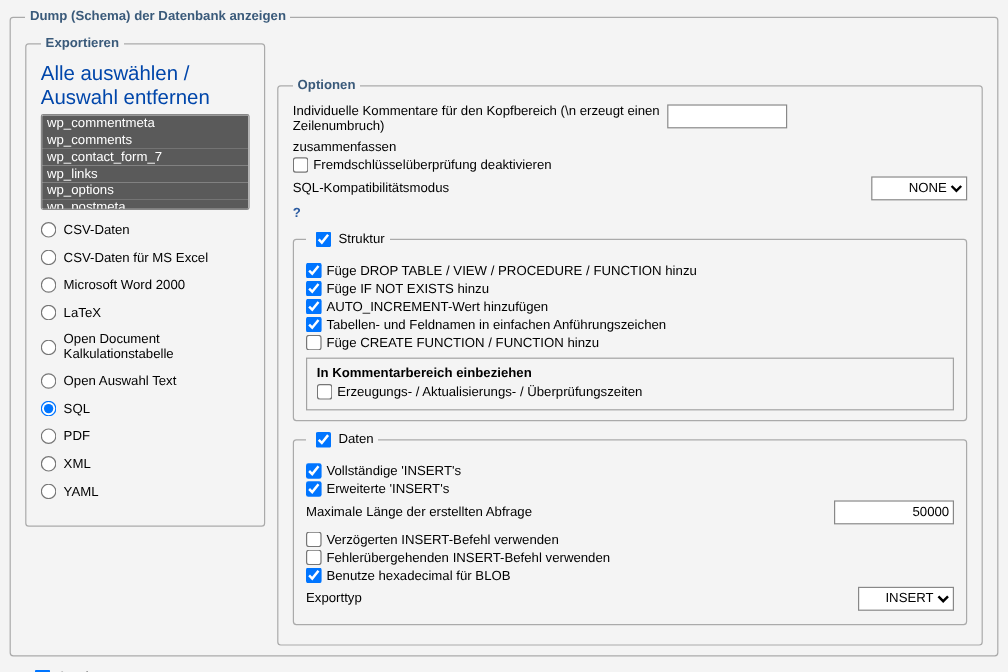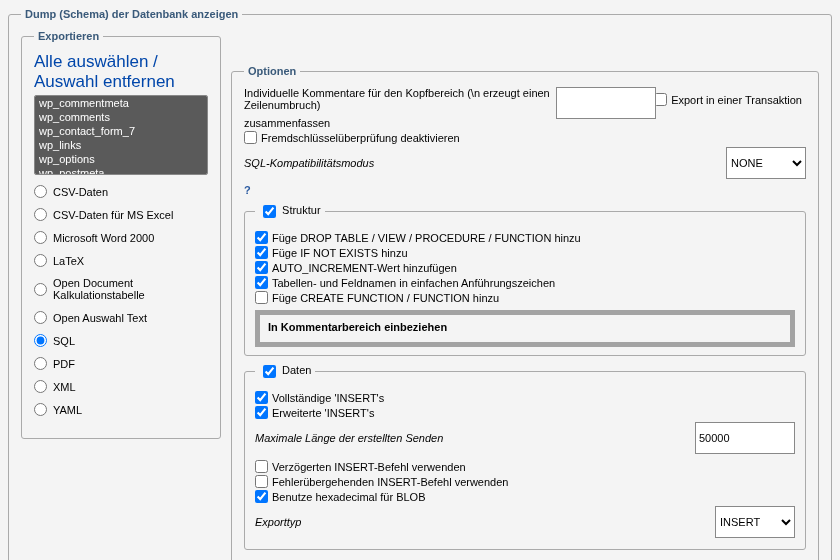--- a/index.html
+++ b/index.html
@@ -43,29 +43,29 @@
   .opt-row { display: flex; align-items: center; margin: 2px 0; font-size: 11px; }
   .opt-row input[type=checkbox], .cb-inline { margin: 0 4px 0 0; vertical-align: middle; }
   .right-top { position: relative; }
   .right-top .transact {
     position: absolute; right: 4px; top: 6px; display: flex; align-items: center;
   }
   .right-top .comment-input {
     position: absolute; right: 4px; top: -16px;
   }
   .field-pair { display: flex; align-items: center; justify-content: space-between; margin: 3px 0; }
-  .field-pair .label { flex: 1; font-style: italic; }
+  .field-pair .label { flex: 1; }
   .field-pair .ctrl { flex: 0 0 auto; }
-  select.small, input.small { font-size: 11px; height: 32px; border: 1px solid #888; background: #fff; }
+  select.small, input.small { font-size: 11px; height: 20px; border: 1px solid #888; background: #fff; text-align: right; }
   select.small { width: 80px; }
   input.small { width: 100px; padding: 1px 3px; }
   .help-icon { color: #2a5aa0; font-weight: bold; font-size: 11px; cursor: pointer; display: inline-block; margin-top: 2px; }
   fieldset.inner { margin: 6px 0 4px 0; padding: 8px 10px; }
   .sub-box {
-    border: 5px solid #a3a3a3; margin-top: 6px; padding: 6px 8px;
+    border: 1px solid #a3a3a3; margin-top: 6px; padding: 6px 8px;
   }
   .sub-box .sub-title { font-size: 11px; font-weight: bold; margin-bottom: 3px; }
   .send-row1, .send-row2 { display: flex; align-items: center; gap: 4px; margin: 4px 0; font-size: 11px; }
   .send-row1 sup { font-size: 9px; }
   .underline-input {
     border: none; border-bottom: 1px solid #000; background: transparent;
     width: 90px; font-size: 11px; padding: 0 2px;
   }
   .bottom-wrap { position: relative; }
   fieldset.outer-main { padding-bottom: 0; }
@@ -136,24 +136,20 @@
             <span>YAML</span>
           </div>
         </div>
     </fieldset>
 
     <fieldset class="col-right">
       <legend>Optionen</legend>
 
       <div class="right-top">
         <div style="max-width:310px">Individuelle Kommentare für den Kopfbereich (\n erzeugt einen Zeilenumbruch)</div>
-        <div class="transact">
-          <input type="checkbox" class="cb-inline" style="">
-          <span>Export in einer Transaktion</span>
-        </div>
         <input class="small comment-input" style="width: 100px; top: 0px; right: 150px; position: absolute;" value="">
       </div>
 
       <div class="opt-row" style="margin-top:6px">zusammenfassen</div>
       <div class="opt-row">
         <input type="checkbox" class="cb-inline" style="">
         <span>Fremdschlüsselüberprüfung deaktivieren</span>
       </div>
       <div class="field-pair">
         <span class="label">SQL-Kompatibilitätsmodus</span>
@@ -186,39 +182,43 @@
         <div class="opt-row">
             <input type="checkbox" checked="" style="">
             <span>Tabellen- und Feldnamen in einfachen Anführungszeichen</span>
           </div>
         <div class="opt-row">
             <input type="checkbox" style="">
             <span>Füge CREATE FUNCTION / FUNCTION hinzu</span>
           </div>
         <div class="sub-box">
           <div class="sub-title">In Kommentarbereich einbeziehen</div>
+          <div class="opt-row">
+              <input type="checkbox" style="">
+              <span>Erzeugungs- / Aktualisierungs- / Überprüfungszeiten</span>
+            </div>
         </div>
       </fieldset>
 
       
       <fieldset class="inner">
         <legend class="cb-legend">
           <input type="checkbox" checked="" style="">
           <span>Daten</span>
         </legend>
         <div class="opt-row">
             <input type="checkbox" checked="" style="">
             <span>Vollständige 'INSERT's</span>
           </div>
         <div class="opt-row">
             <input type="checkbox" checked="" style="">
             <span>Erweiterte 'INSERT's</span>
           </div>
         <div class="field-pair">
-          <span class="label">Maximale Länge der erstellten Senden</span>
+          <span class="label">Maximale Länge der erstellten Abfrage</span>
           <span class="ctrl"><input class="small" value="50000" style=""></span>
         </div>
         <div class="opt-row" style="margin-top:6px">
             <input type="checkbox" style="">
             <span>Verzögerten INSERT-Befehl verwenden</span>
           </div>
         <div class="opt-row">
             <input type="checkbox" style="">
             <span>Fehlerübergehenden INSERT-Befehl verwenden</span>
           </div>

